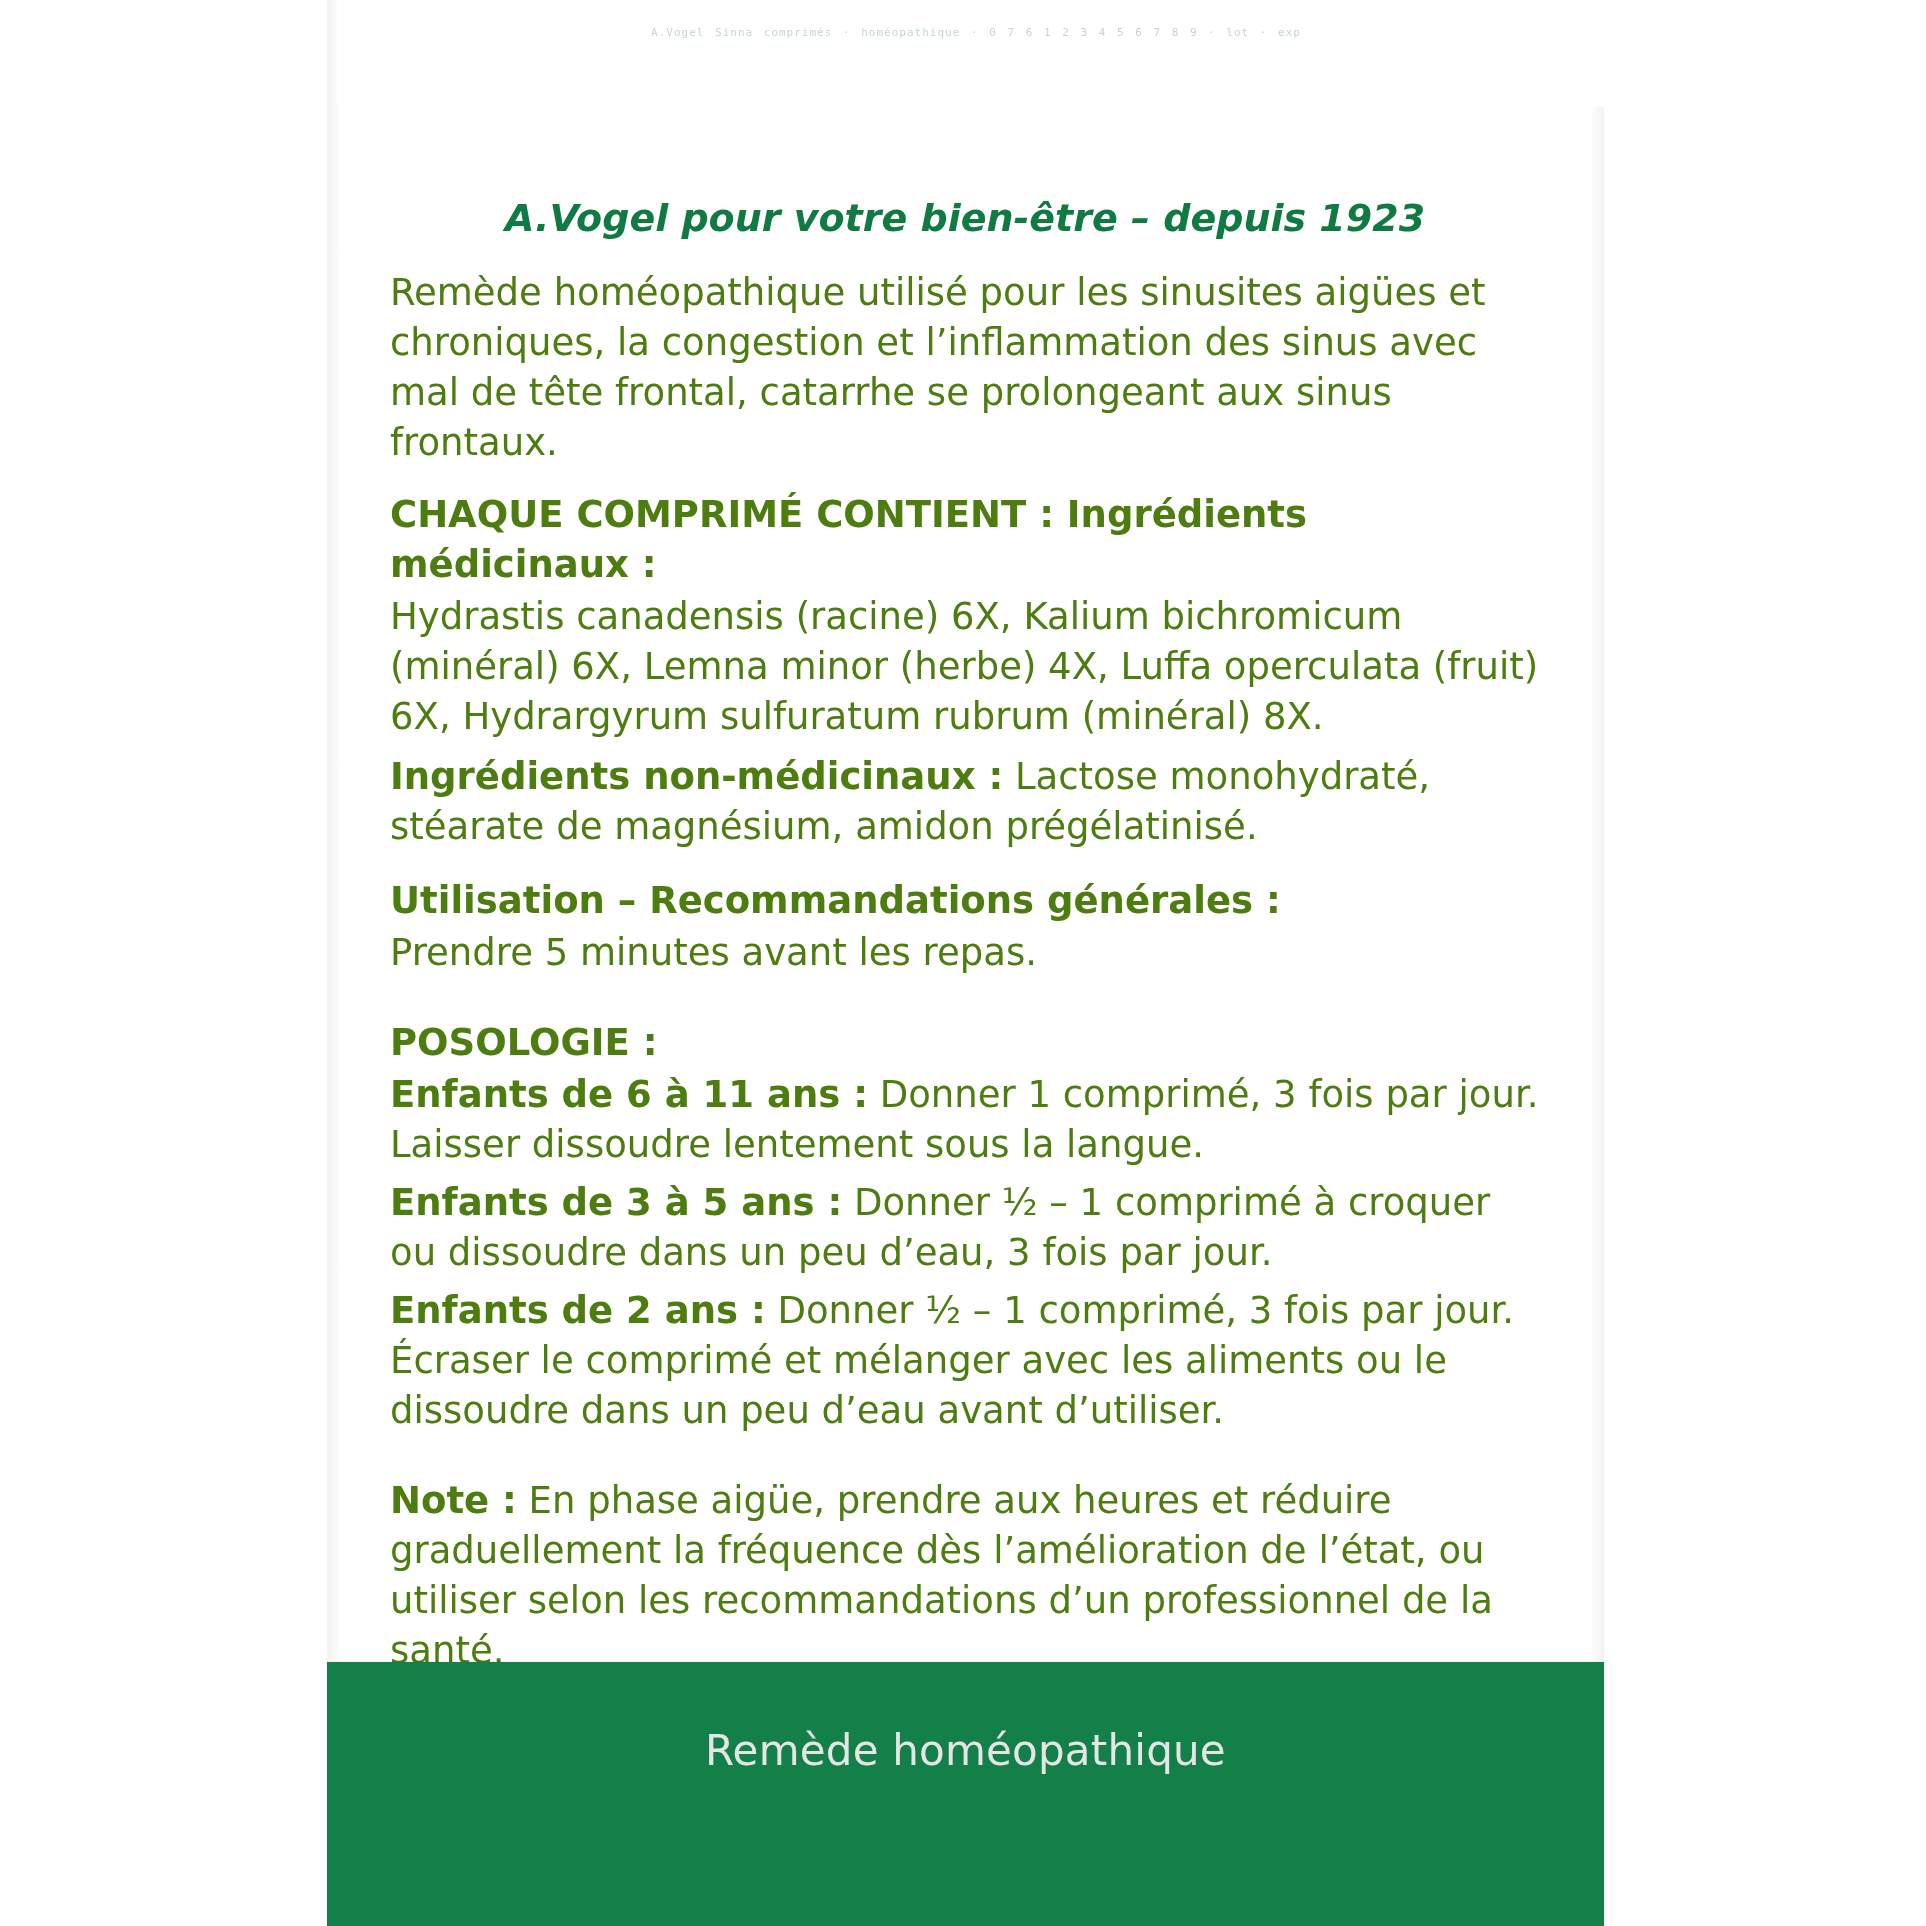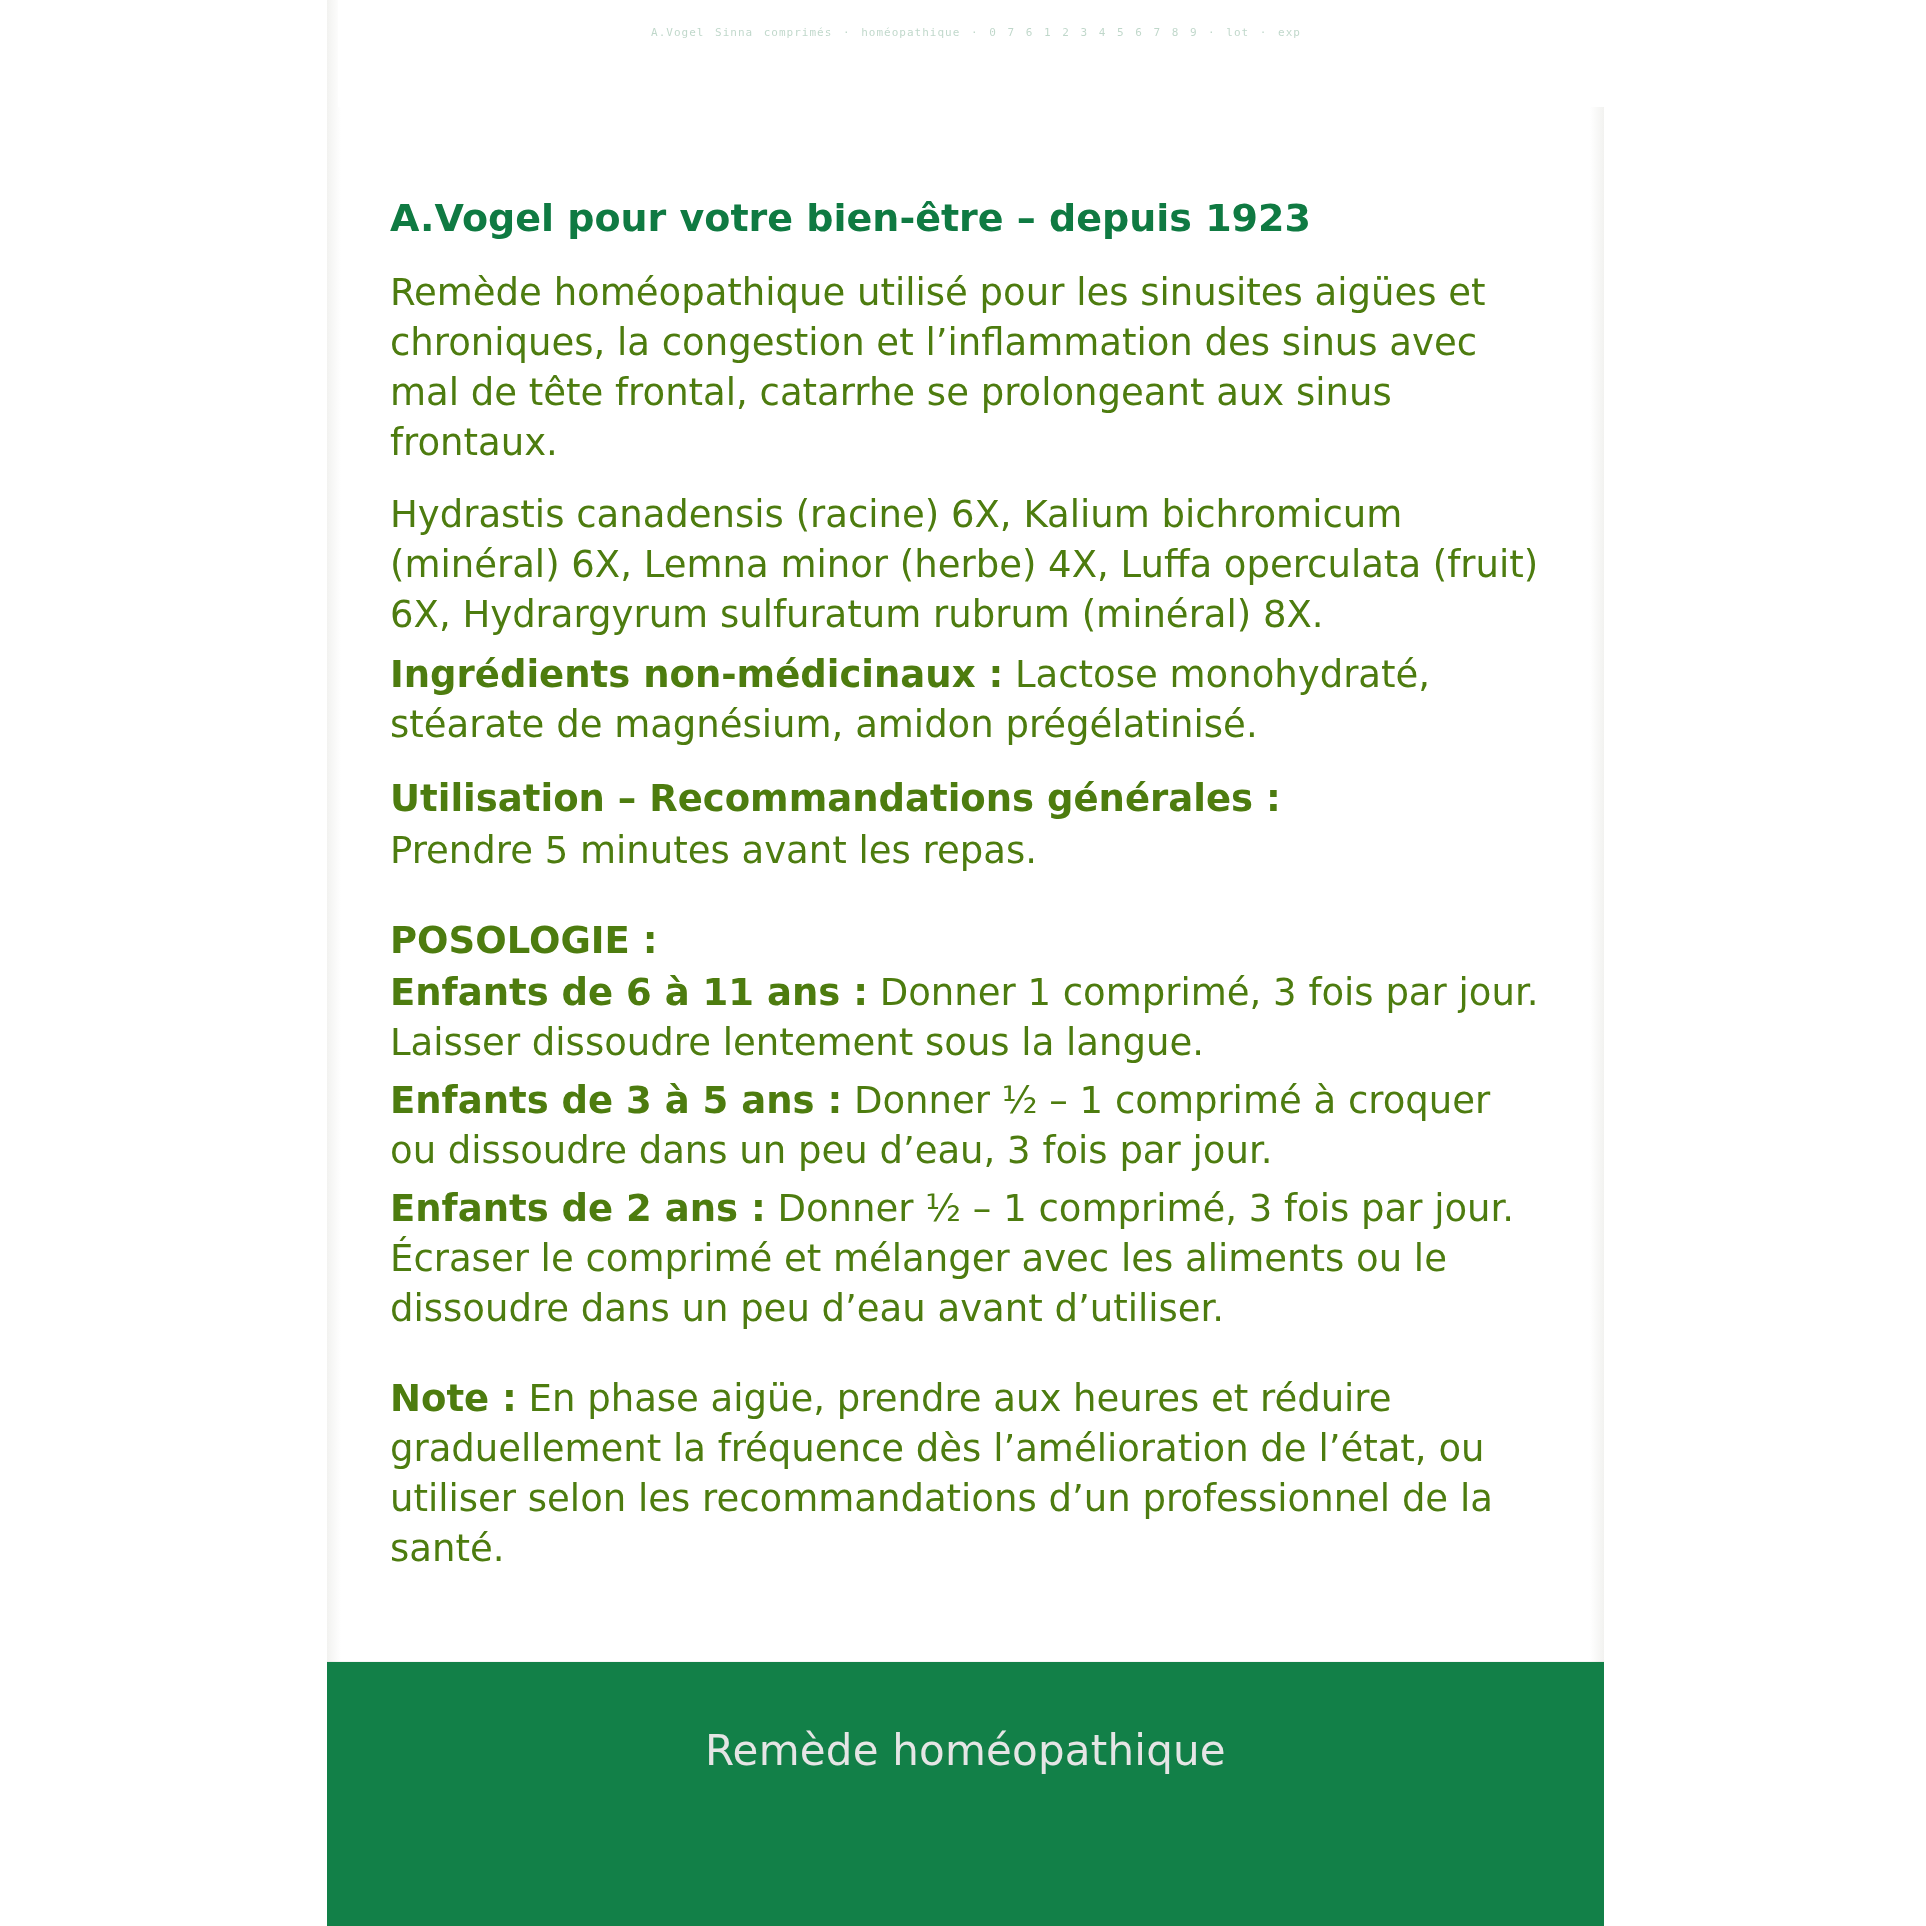--- a/index.html
+++ b/index.html
@@ -75,22 +75,24 @@
     left: 63px;
     top: 194px;
     width: 1150px;
   }
 
   .brand-line {
     color: #0f7a42;
     font-weight: bold;
     font-size: 38px;
     line-height: 48px;
+    text-align: center;
     margin-bottom: 26px;
     white-space: nowrap;
+    font-style: italic;
   }
 
   .para {
     color: #4d7c0f;
     font-size: 37px;
     line-height: 50px;
     margin: 0 0 8px 0;
   }
 
   .para.tight {
@@ -152,20 +154,21 @@
 
   <div class="content">
 
     <div class="brand-line">A.Vogel pour votre bien-être – depuis 1923</div>
 
     <p class="para">Remède homéopathique utilisé pour les sinusites aigües et chroniques, la congestion et l’inflammation des sinus avec mal de tête frontal, catarrhe se prolongeant aux sinus frontaux.</p>
 
     <div class="spacer-sm"></div>
 
     <div class="block">
+      <p class="para tight"><span class="hdr">CHAQUE COMPRIMÉ CONTIENT : Ingrédients médicinaux :</span></p>
       <p class="para">Hydrastis canadensis (racine) 6X, Kalium bichromicum (minéral) 6X, Lemna minor (herbe) 4X, Luffa operculata (fruit) 6X, Hydrargyrum sulfuratum rubrum (minéral) 8X.</p>
     </div>
 
     <div class="block">
       <p class="para"><span class="hdr">Ingrédients non-médicinaux :</span><span> Lactose monohydraté, stéarate de magnésium, amidon prégélatinisé.</span></p>
     </div>
 
     <div class="spacer-sm"></div>
 
     <div class="block">

